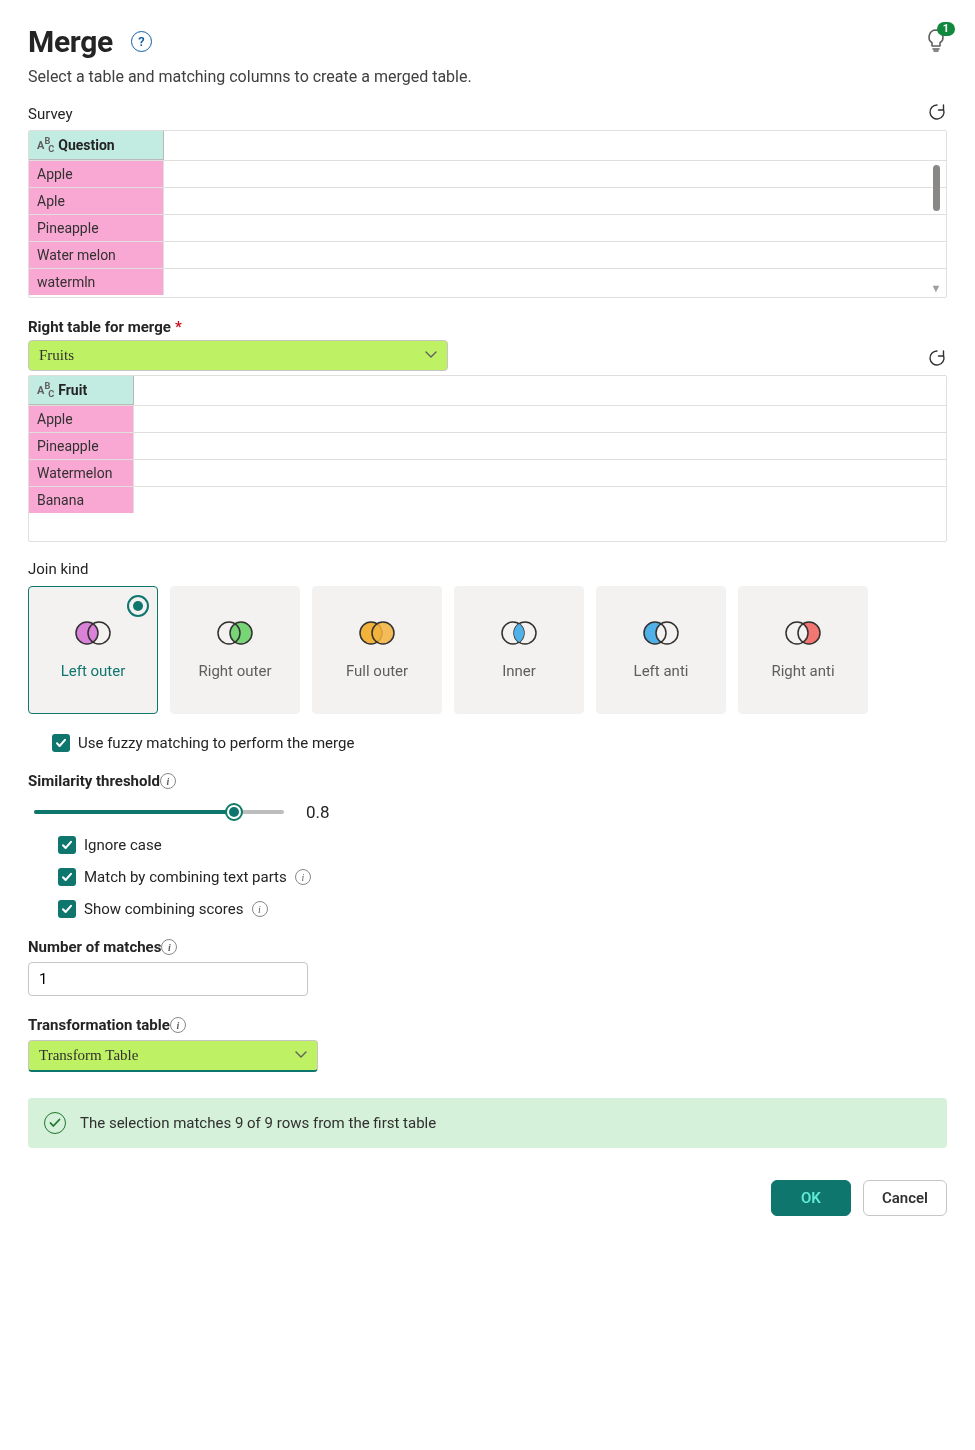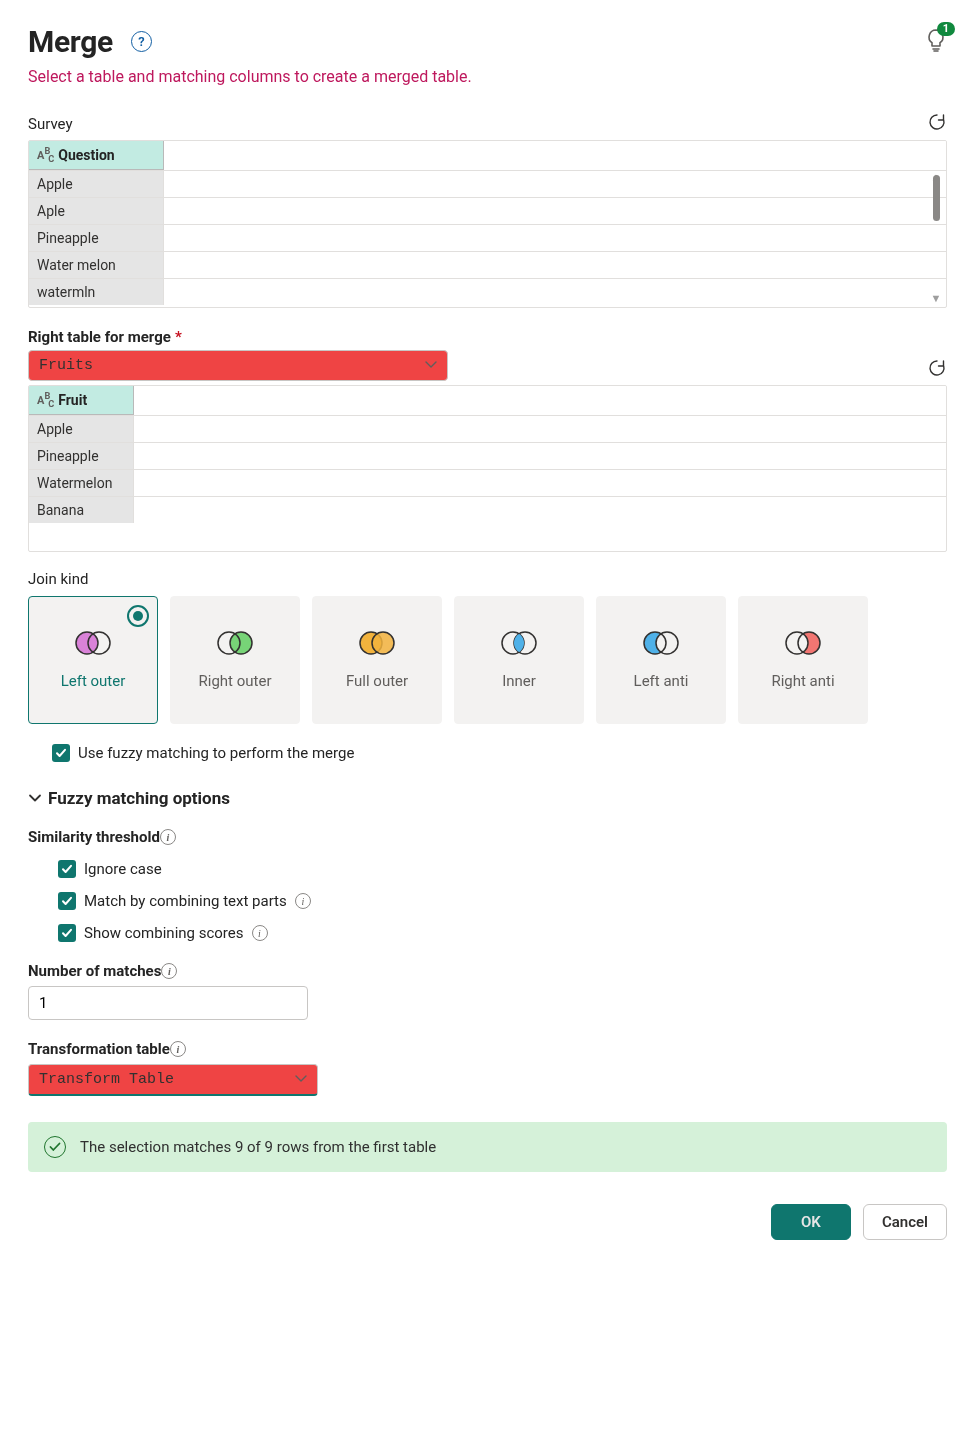--- a/index.html
+++ b/index.html
@@ -71,23 +71,23 @@
     color: #fff;
     font-size: 11px;
     font-weight: 700;
     border-radius: 8px;
     padding: 0 5px;
     line-height: 14px;
     min-width: 8px;
     text-align: center;
   }
   .subhead {
-    margin: 4px 0 26px 0;
+    margin: 4px 0 16px 0;
     font-size: 16px;
-    color: #be185d;
+    color: #404040;
   }
   .section-label {
     font-size: 15px;
     margin-bottom: 4px;
     display: flex;
     align-items: center;
     justify-content: space-between;
   }
   .req {
     color: #c50f1f;
@@ -134,21 +134,21 @@
     display: flex;
     border-bottom: 1px solid var(--border-light);
   }
   .preview-table .row:last-child { border-bottom: none; }
   .preview-table .cell {
     width: 135px;
     box-sizing: border-box;
     padding: 5px 8px;
     font-size: 14px;
     color: #323130;
-    background: #e5e5e5;
+    background: #f9a8d4;
     border-right: 1px solid var(--border-light);
   }
   .preview-table .rest { flex: 1; background: #fff; }
   .preview-table.sm .colhead, .preview-table.sm .cell { width: 105px; }
   .preview-table.survey { height: 166px; }
   .preview-table.fruits { min-height: 165px; }
   .preview-table.survey .body { height: 136px; overflow: hidden; }
 
   .scroll-ind {
     position: absolute;
@@ -172,25 +172,25 @@
 
   .dropdown {
     position: relative;
     width: 420px;
   }
   .dropdown select,
   .dropdown-box {
     width: 100%;
     box-sizing: border-box;
     padding: 6px 30px 6px 10px;
-    font-family: Liberation Mono, monospace;
+    font-family: Liberation Serif, serif;
     font-size: 15px;
     border: 1px solid var(--border);
     border-radius: 4px;
-    background: #ef4444;
+    background: #bef264;
     appearance: none;
     -webkit-appearance: none;
     color: #323130;
   }
   .dropdown.sm { width: 290px; border-radius: 6px; }
   .dropdown .chev {
     position: absolute;
     right: 10px;
     top: 50%;
     transform: translateY(-50%);
@@ -411,21 +411,21 @@
     font-weight: 600;
     border-radius: 6px;
     cursor: pointer;
     border: 1px solid var(--border);
     background: #fff;
     color: #323130;
   }
   .btn.primary {
     background: var(--teal);
     border-color: var(--teal);
-    color: #e5e5e5;
+    color: #5eead4;
   }
   .dropdown.sm .dropdown-box { border-bottom: 2px solid var(--teal); }
   .spacer-row { display:flex; align-items:flex-end; justify-content:space-between; margin-bottom:4px; }
 </style>
 </head>
 <body>
 
 <div class="page">
 
   <div class="title-row">
@@ -606,30 +606,32 @@
 
   <div class="check-row">
     <span class="check">
       <svg viewBox="0 0 12 12">
           <path d="M2 6.2 4.6 9 10 2.8" fill="none" stroke="#fff" stroke-width="2" stroke-linecap="round" stroke-linejoin="round"></path>
         </svg>
     </span>
     <span>Use fuzzy matching to perform the merge</span>
   </div>
 
-  <div class="collapse-head">
-    <svg width="14" height="14" viewBox="0 0 14 14">
-        <path d="M2 4.5 7 9.5l5-5" fill="none" stroke="#323130" stroke-width="1.8" stroke-linecap="round" stroke-linejoin="round"></path>
-      </svg>
-    <span>Fuzzy matching options</span>
-  </div>
 
   <div class="field-label">
     <span>Similarity threshold</span>
     <span class="info-dot">i</span>
+  </div>
+  <div class="slider-row">
+    <div class="slider">
+      <div class="track"></div>
+      <div class="track-fill"></div>
+      <div class="knob"></div>
+    </div>
+    <span class="slider-val">0.8</span>
   </div>
 
   <div class="check-row sub">
     <span class="check">
       <svg viewBox="0 0 12 12">
           <path d="M2 6.2 4.6 9 10 2.8" fill="none" stroke="#fff" stroke-width="2" stroke-linecap="round" stroke-linejoin="round"></path>
         </svg>
     </span>
     <span>Ignore case</span>
   </div>

